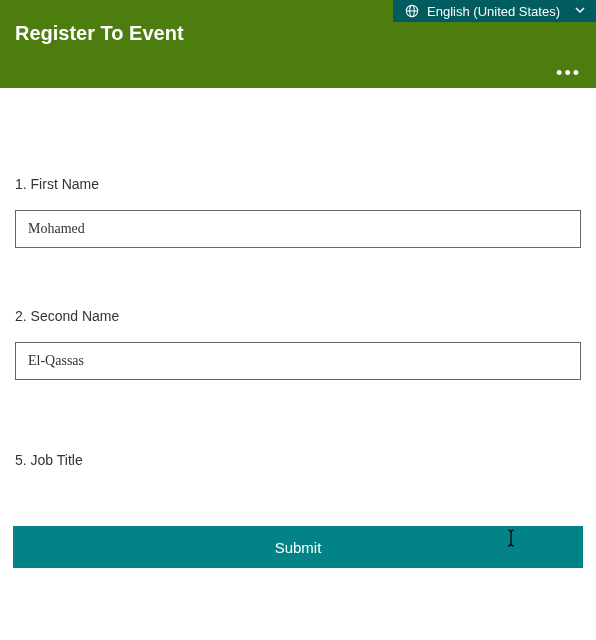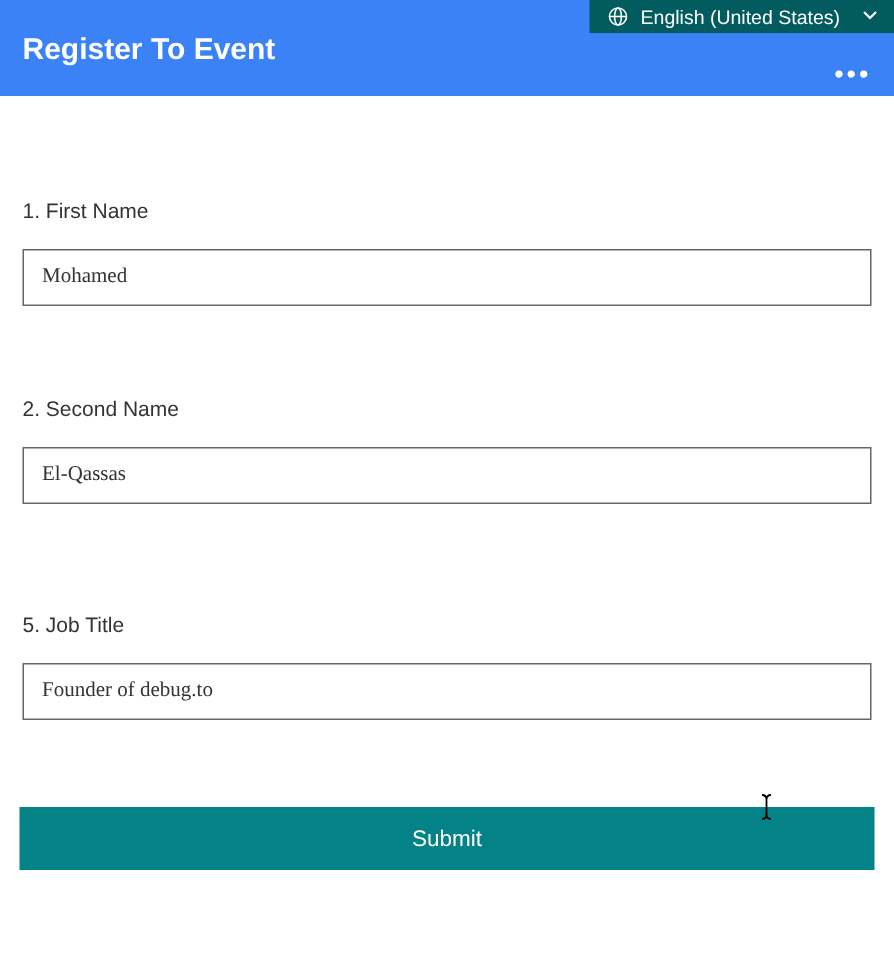--- a/index.html
+++ b/index.html
@@ -4,24 +4,24 @@
 <style>
   * { box-sizing: border-box; margin: 0; padding: 0; }
   body {
     font-family: "Segoe UI", Arial, sans-serif;
     background: #ffffff;
     width: 596px;
     height: 640px;
     overflow: hidden;
   }
   .header {
-    background: #3b82f6;
+    background: #4d7c0f;
     color: #ffffff;
     position: relative;
-    height: 64px;
+    height: 88px;
   }
   .lang-selector {
     position: absolute;
     top: 0;
     right: 0;
     background: #025c5f;
     height: 22px;
     display: flex;
     align-items: center;
     padding: 0 10px 0 12px;
@@ -48,21 +48,21 @@
     letter-spacing: 2px;
     cursor: pointer;
     line-height: 1;
   }
   .form-area {
     padding: 10px 15px 0 15px;
   }
   .field-block {
     margin-top: 60px;
   }
-  .field-block:first-child { margin-top: 58px; }
+  .field-block:first-child { margin-top: 78px; }
   .field-label {
     font-size: 14px;
     color: #333;
     margin-bottom: 18px;
   }
   .text-input {
     width: 100%;
     height: 38px;
     border: 1px solid #666;
     padding: 0 12px;
@@ -123,21 +123,20 @@
     <input type="text" class="text-input" value="Mohamed" style="">
   </div>
 
   <div class="field-block">
     <div class="field-label">2. Second Name</div>
     <input type="text" class="text-input" value="El-Qassas" style="">
   </div>
 
   <div class="field-block third">
     <div class="field-label">5. Job Title</div>
-    <input type="text" class="text-input" value="Founder of debug.to" style="">
   </div>
 
 </div>
 
 <div class="submit-wrap">
   <button class="submit-btn">Submit</button>
 </div>
 
 <svg class="cursor-caret" style="left:503px; top:528px;" width="16" height="20" viewBox="0 0 16 20">
   <path d="M5 2 Q8 2 8 5 L8 15 Q8 18 5 18 M11 2 Q8 2 8 5 M11 18 Q8 18 8 15" stroke="#000" stroke-width="1.2" fill="none"></path>

